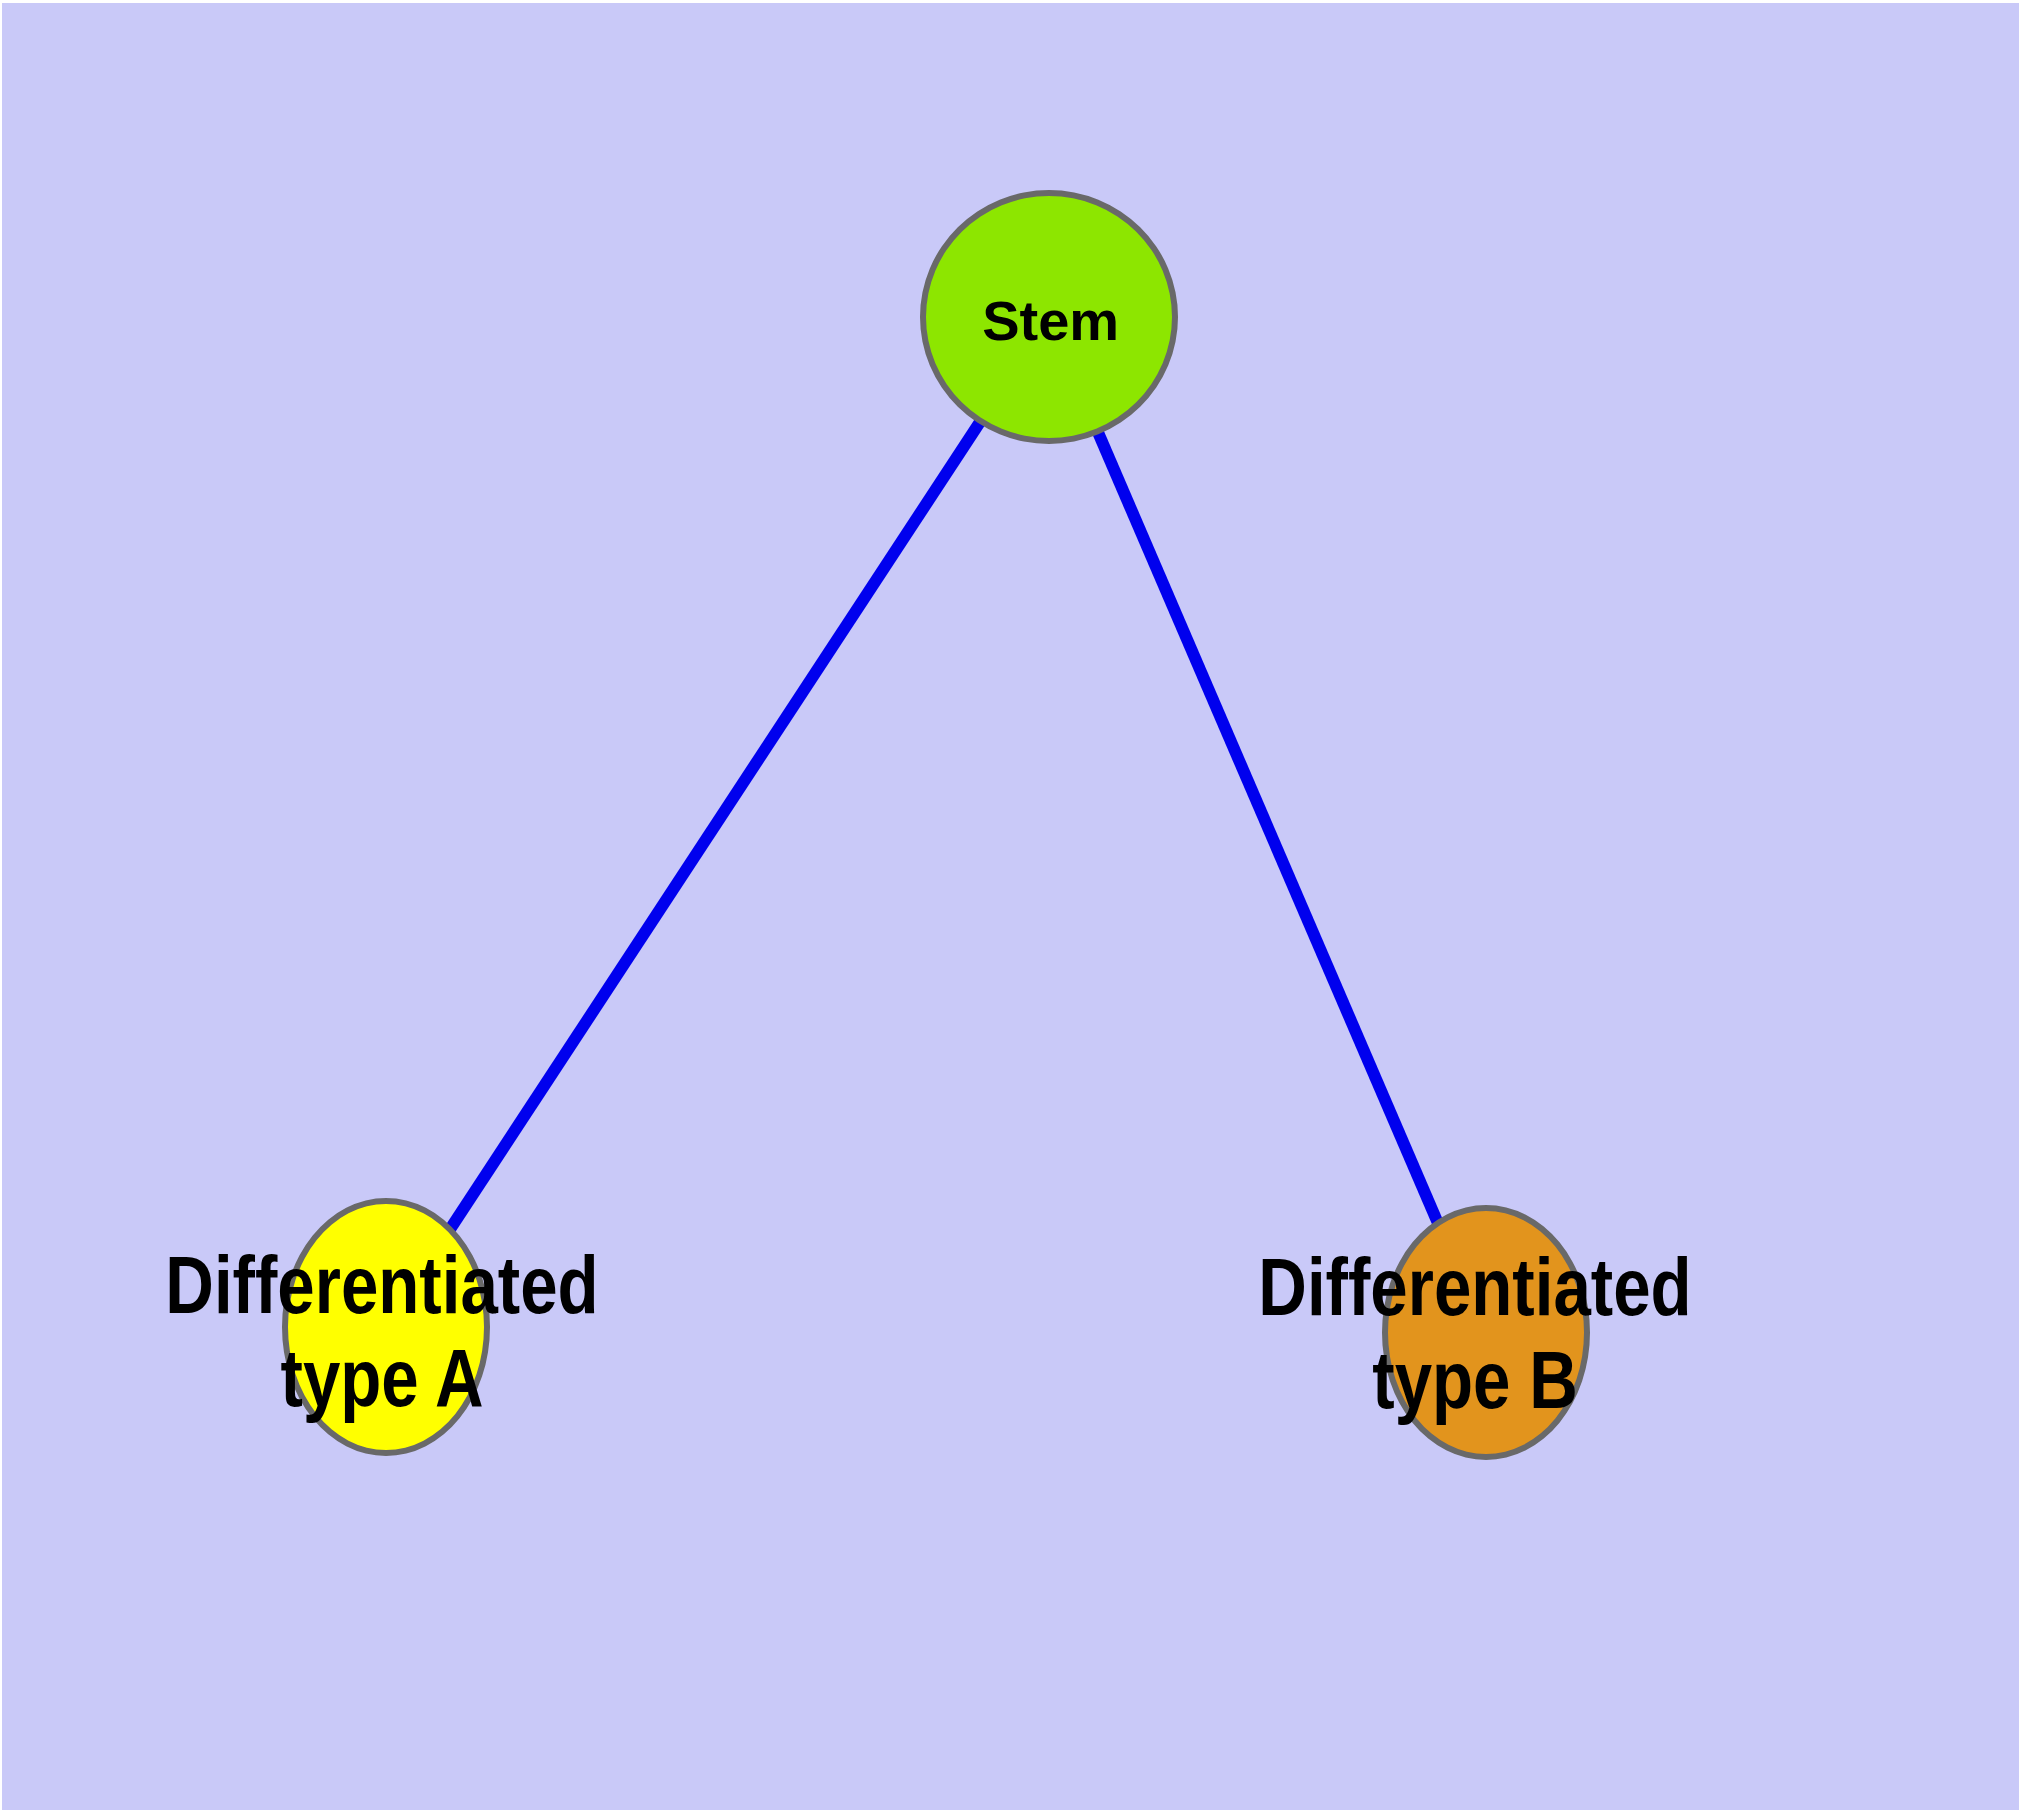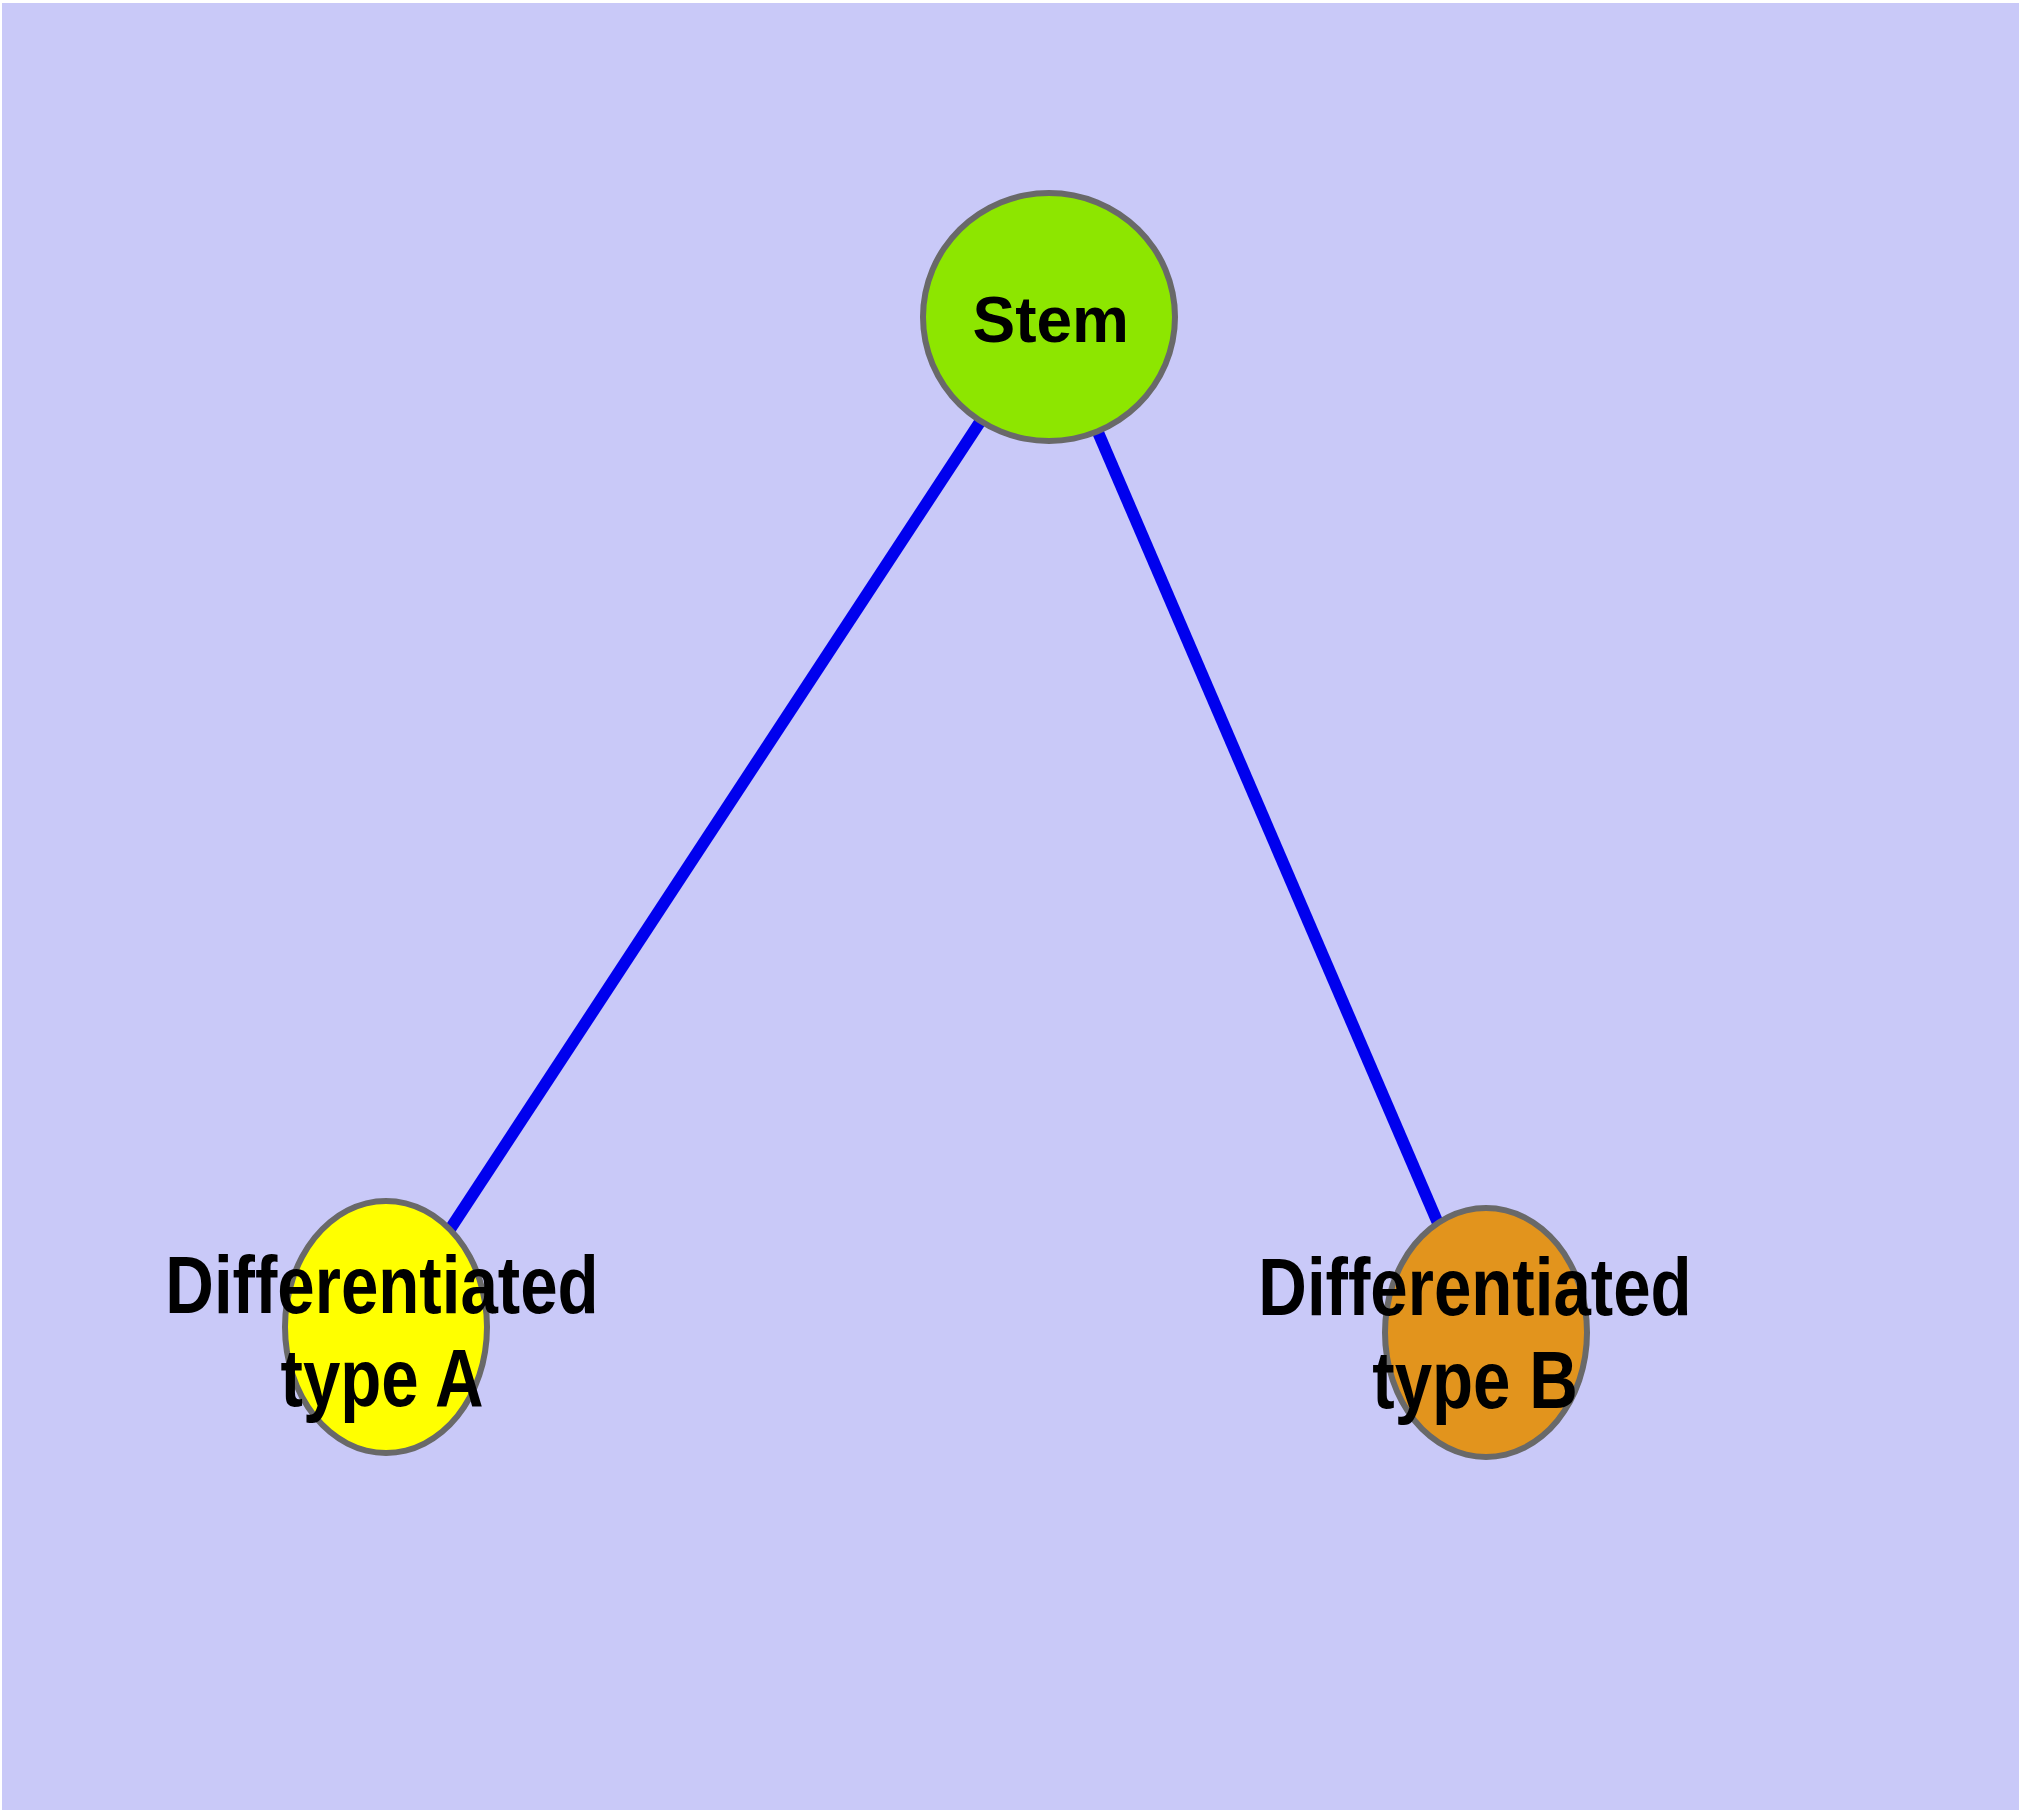--- a/index.html
+++ b/index.html
@@ -60,21 +60,21 @@
     position: absolute;
     transform: translate(-50%, -50%);
     text-align: center;
     font-weight: bold;
     color: #000000;
     white-space: nowrap;
   }
   .label-stem {
     left: 1049px;
     top: 317px;
-    font-size: 64px;
+    font-size: 56px;
     line-height: 85px;
   }
   .label-two-line {
     font-size: 81px;
     line-height: 93px;
     transform: translate(-50%, -50%) scaleX(0.83);
   }
   .label-type-a {
     left: 380px;
     top: 1329px;

